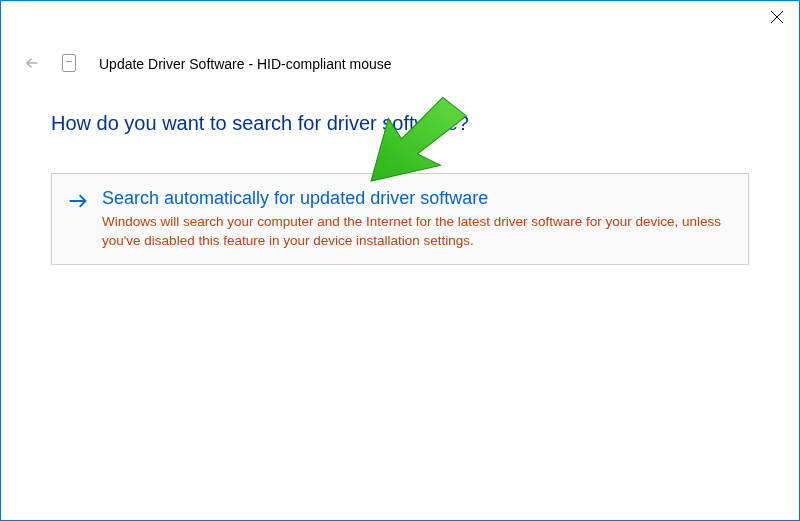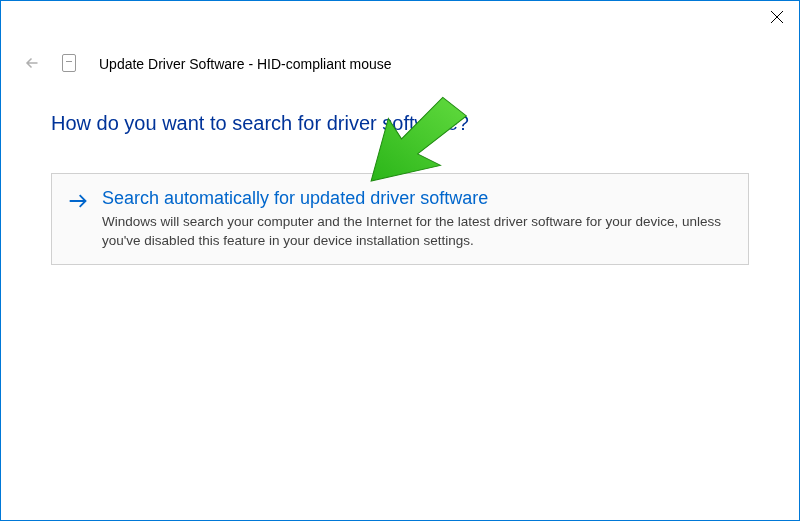--- a/index.html
+++ b/index.html
@@ -85,21 +85,21 @@
     .option-arrow svg { width: 20px; height: 20px; }
     .option-text { flex: 1; }
     .option-title {
       font-size: 18px;
       color: #0066cc;
       font-weight: 400;
       margin-bottom: 4px;
     }
     .option-desc {
       font-size: 13.5px;
-      color: #404040;
+      color: #c2410c;
       line-height: 1.38;
     }
     .green-arrow {
       position: absolute;
       top: 85px;
       left: 348px;
       pointer-events: none;
     }
   </style>
 </head>

